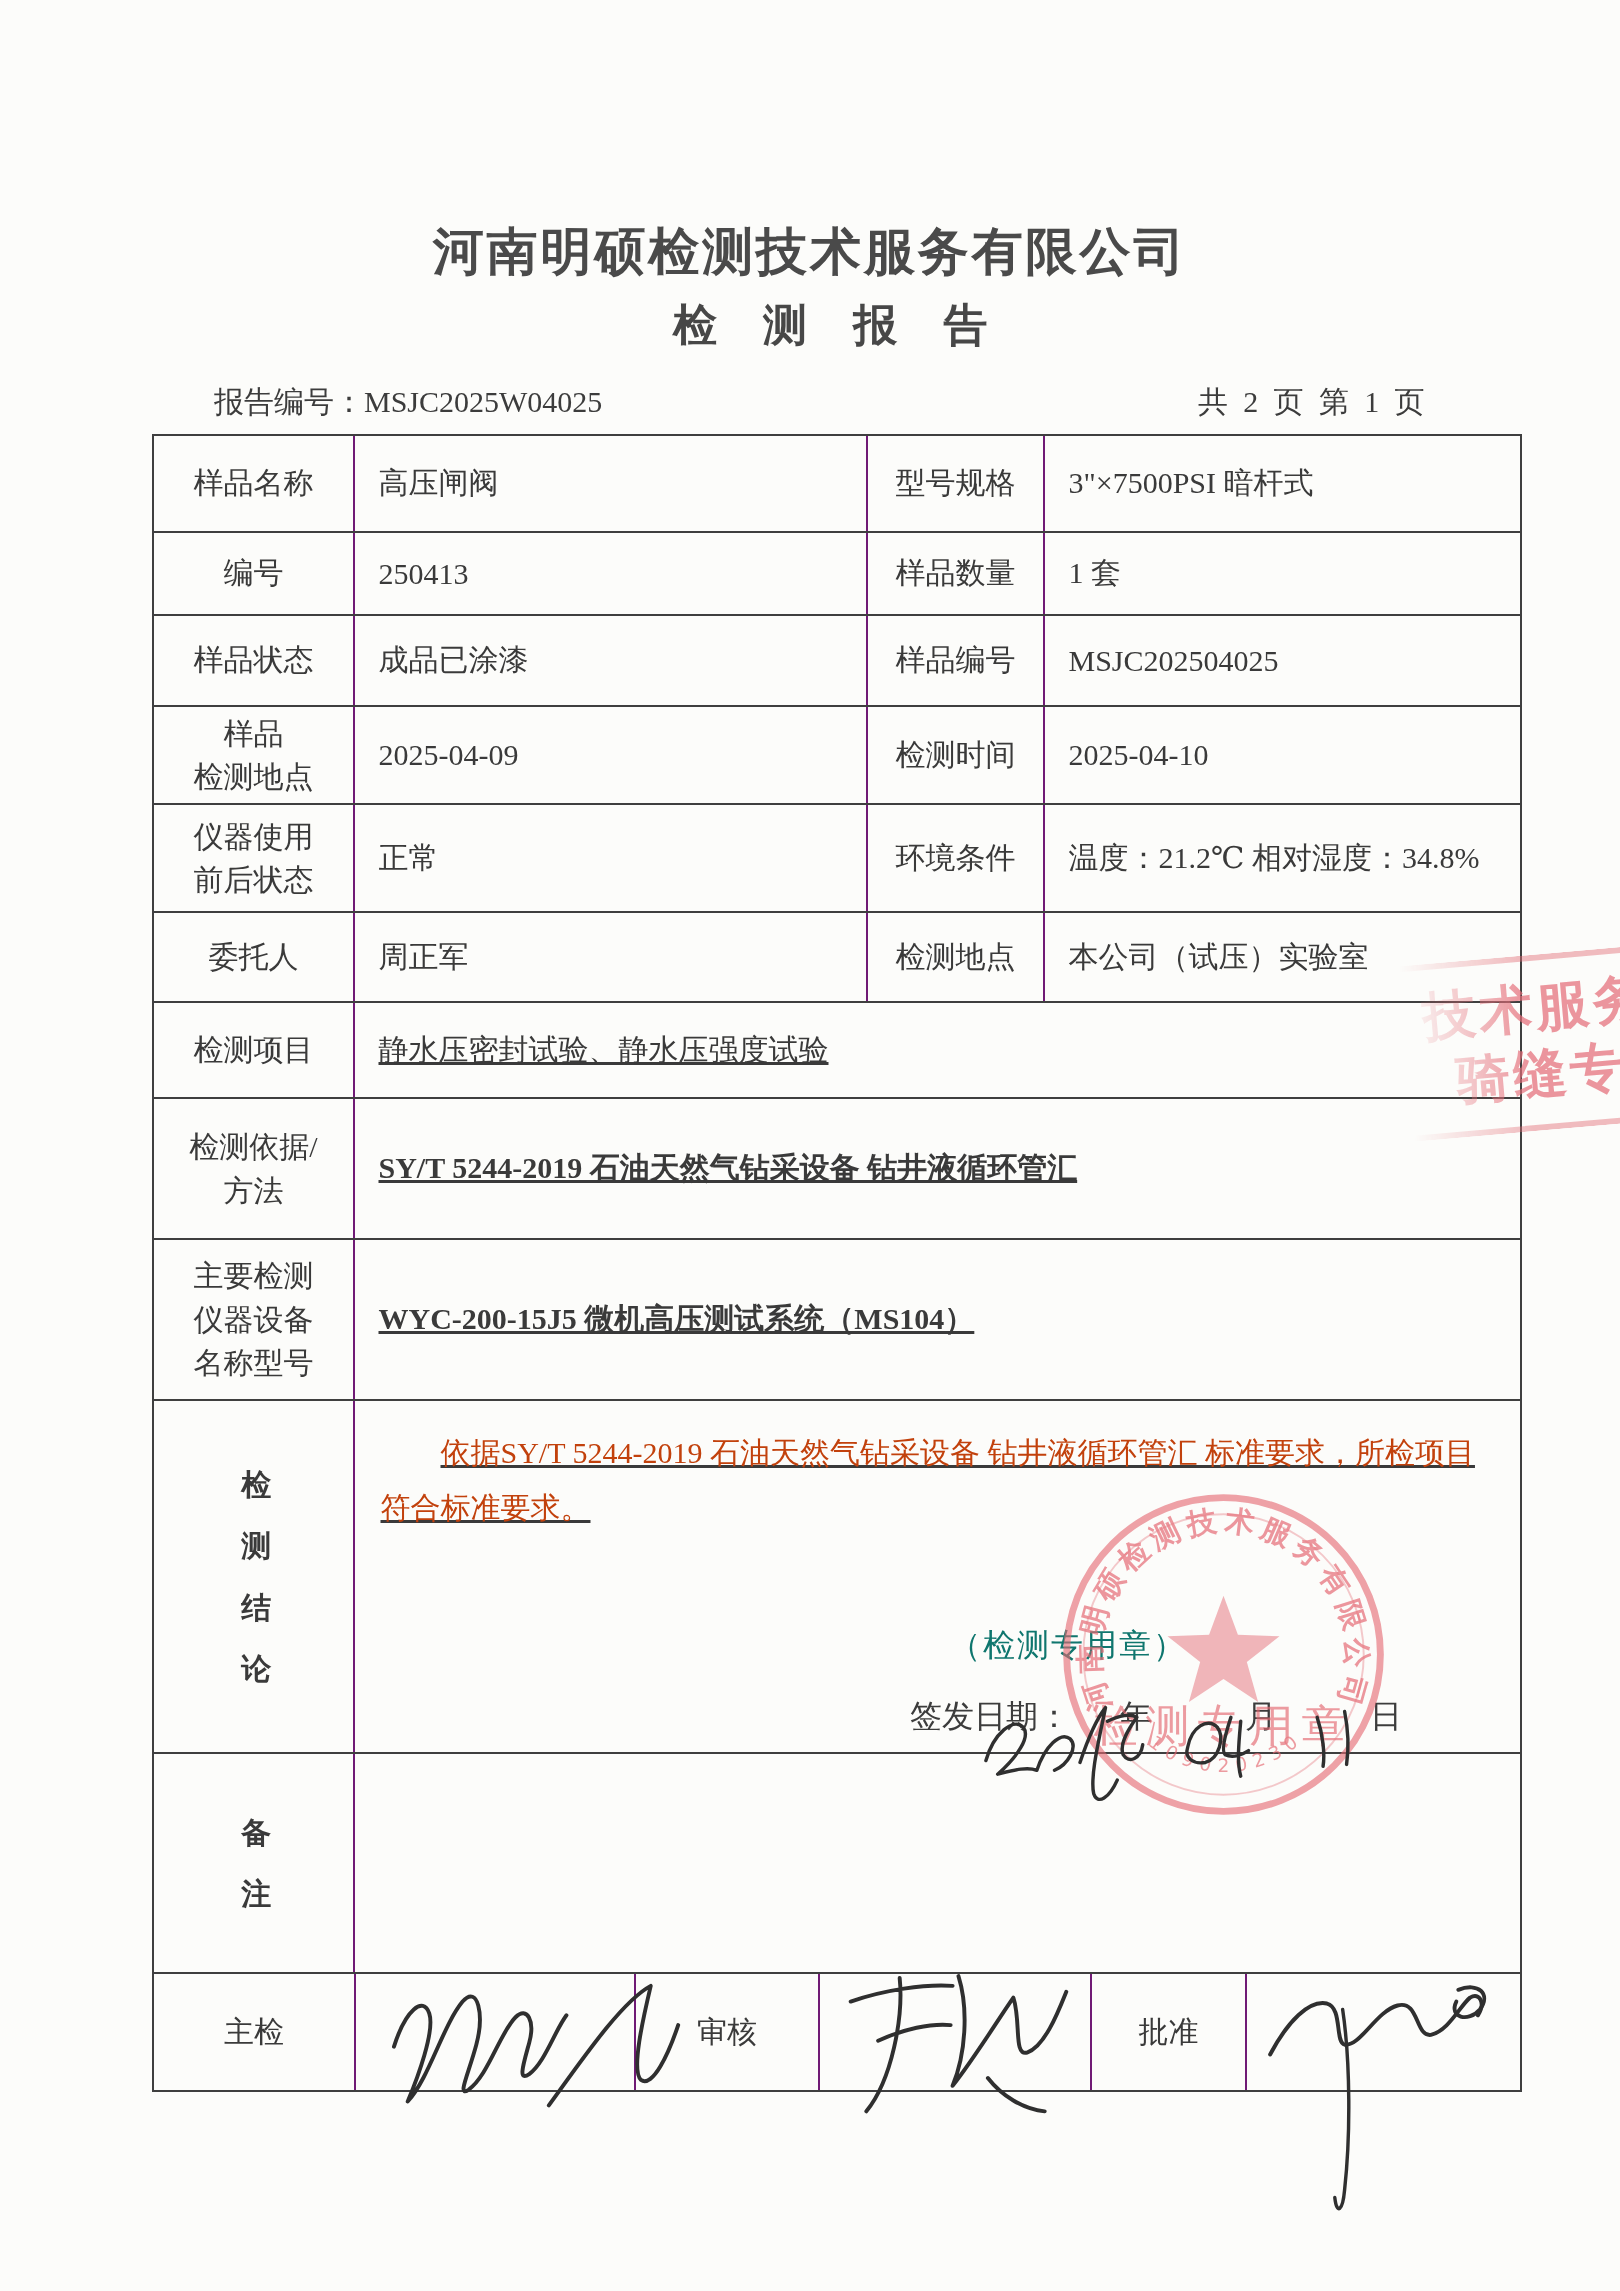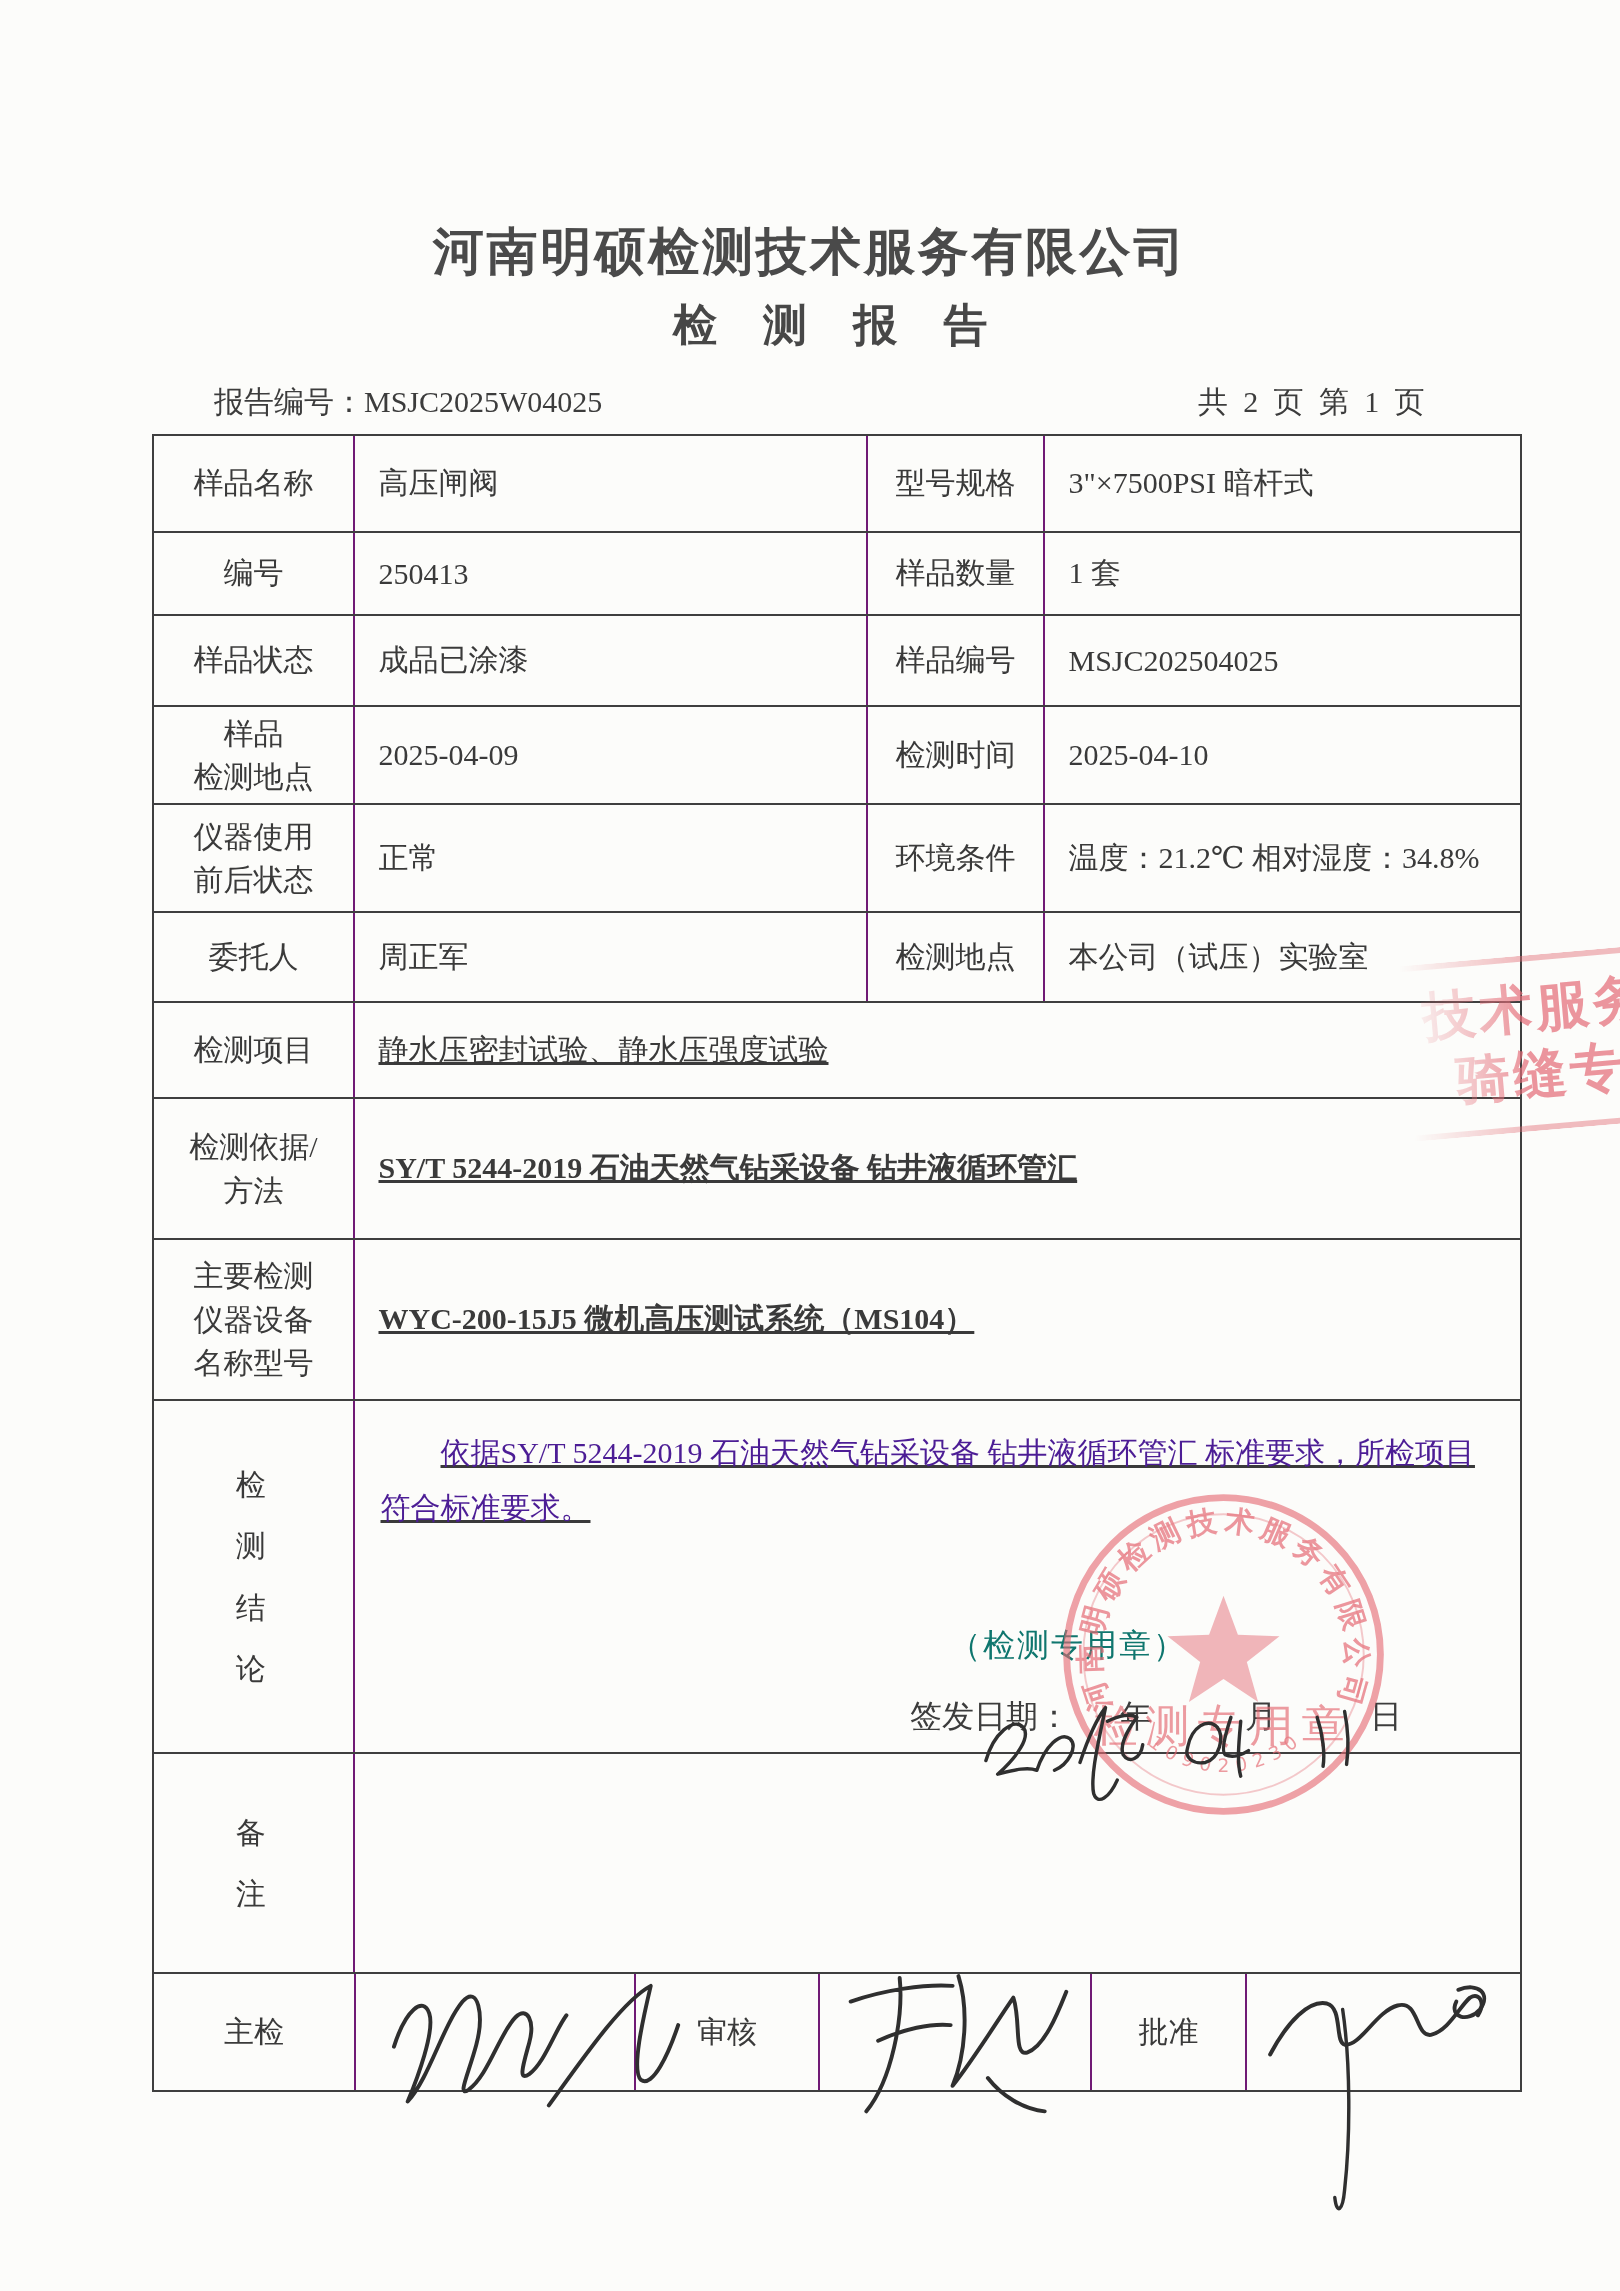--- a/index.html
+++ b/index.html
@@ -28,30 +28,30 @@
   .c{box-sizing:border-box;display:flex;align-items:center;font-size:30px;}
   .c + .c{border-left:2px solid #701a75;}
   .lab{justify-content:center;text-align:center;}
   .val{justify-content:flex-start;padding-left:23.5px;}
   .w1{width:199px;}
   .w2{width:513px;}
   .w3{width:177px;}
   .w4{width:477px;}
   .wspan{width:1167px;text-decoration:underline;}
   .lab .lines{line-height:1.45;}
-  .vstack{width:1.18em;line-height:2.05;word-break:break-all;text-align:left;}
+  .vstack{width:1.18em;line-height:2.05;word-break:break-all;text-align:right;font-weight:bold;}
 
   
   .s1{width:200px;border-radius:27px;} .s2{width:280px;} .s3{width:184px;} .s4{width:272px;} .s5{width:155px;} .s6{width:275px;}
 
   
   .concl-val{position:relative;padding:0;display:block;}
   .concl-text{
     margin:23.5px 29px 0 25.5px;font-size:30px;line-height:1.85;
-    text-indent:2em;color:#4c1d95;
+    text-indent:2em;color:#c2410c;
   }
   .seal-note{position:absolute;left:594px;top:223px;font-size:32px;letter-spacing:2px;color:#0f766e;}
   .issue-line{position:absolute;left:555px;top:294px;font-size:32px;color:#3c3c3c;white-space:nowrap;}
   .dchar{position:absolute;top:294px;font-size:32px;color:#3c3c3c;}
   .dchar.y{left:765px;} .dchar.m{left:890px;} .dchar.d{left:1015px;}
 
   
   .stamp-svg{position:absolute;left:1047px;top:1478px;pointer-events:none;opacity:.88;}
   
   .edge-seal{

